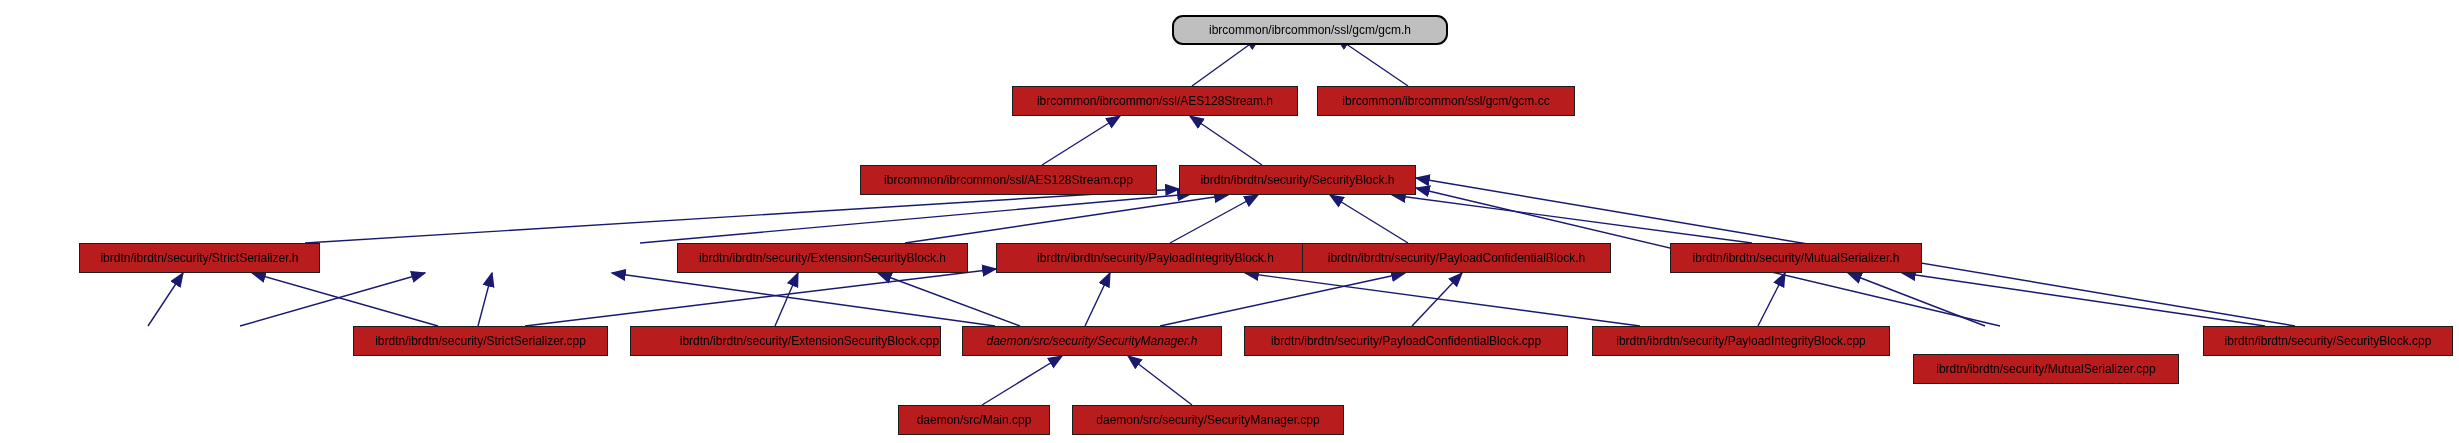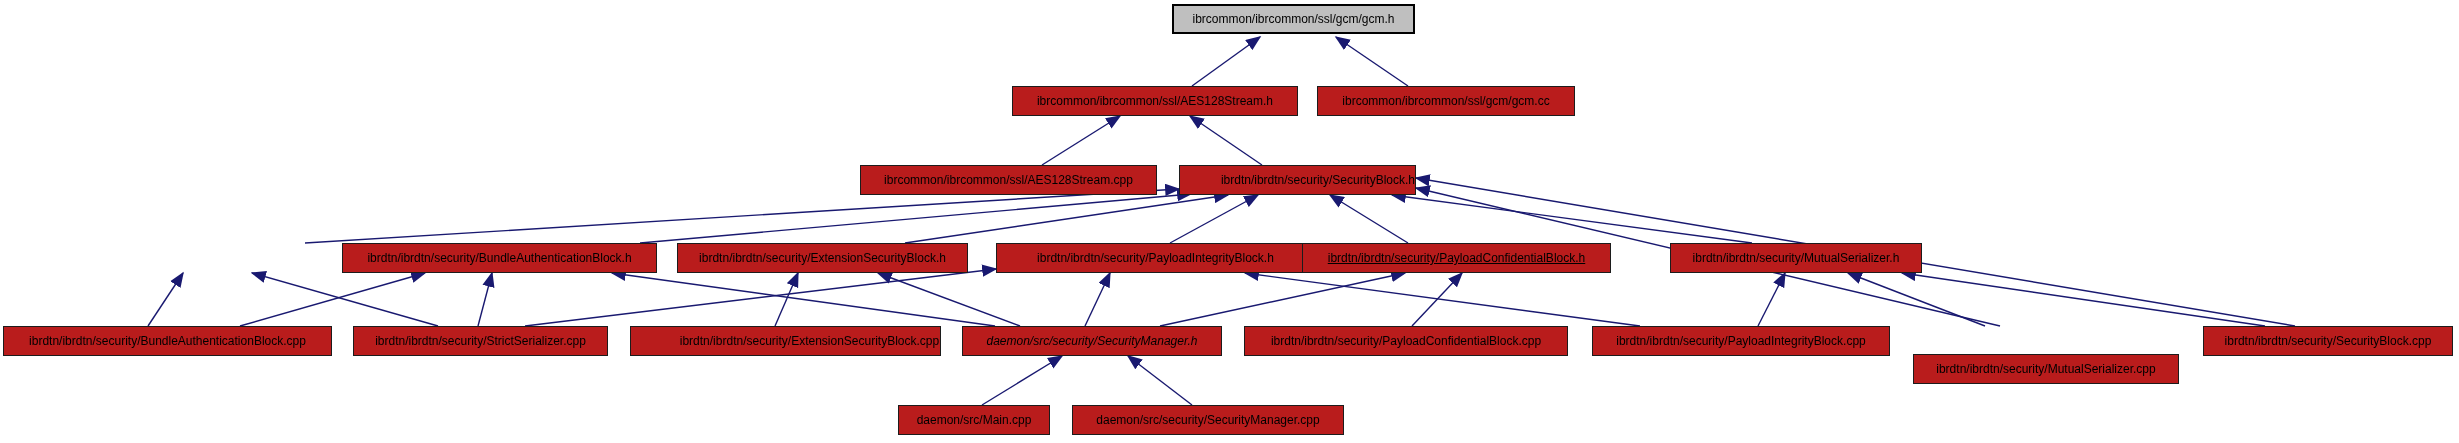--- a/index.html
+++ b/index.html
@@ -65,31 +65,30 @@
       <line x1="1640" y1="326" x2="1245" y2="273" stroke="#191970" stroke-width="1.4" marker-end="url(#arrow)"></line>
       <line x1="1160" y1="326" x2="1405" y2="273" stroke="#191970" stroke-width="1.4" marker-end="url(#arrow)"></line>
       <line x1="1412" y1="326" x2="1462" y2="273" stroke="#191970" stroke-width="1.4" marker-end="url(#arrow)"></line>
       <line x1="1758" y1="326" x2="1785" y2="273" stroke="#191970" stroke-width="1.4" marker-end="url(#arrow)"></line>
       <line x1="1985" y1="326" x2="1848" y2="273" stroke="#191970" stroke-width="1.4" marker-end="url(#arrow)"></line>
       <line x1="2265" y1="326" x2="1902" y2="273" stroke="#191970" stroke-width="1.4" marker-end="url(#arrow)"></line>
       <line x1="982" y1="405" x2="1062" y2="356" stroke="#191970" stroke-width="1.4" marker-end="url(#arrow)"></line>
       <line x1="1192" y1="405" x2="1128" y2="356" stroke="#191970" stroke-width="1.4" marker-end="url(#arrow)"></line>
     </svg>
 
-<div class="node highlight" style="left: 1172px; top: 4px; width: 243px;">ibrcommon/ibrcommon/ssl/gcm/gcm.h</div>
+<div class="node highlight" style="left: 1172px; top: 15px; width: 276px; border-radius: 11px;">ibrcommon/ibrcommon/ssl/gcm/gcm.h</div>
     <div class="node" style="left: 1012px; top: 86px; width: 286px;">ibrcommon/ibrcommon/ssl/AES128Stream.h</div>
     <div class="node" style="left: 1317px; top: 86px; width: 258px; text-align: center;">ibrcommon/ibrcommon/ssl/gcm/gcm.cc</div>
     <div class="node" style="left: 860px; top: 165px; width: 297px;">ibrcommon/ibrcommon/ssl/AES128Stream.cpp</div>
-    <div class="node" style="left: 1179px; top: 165px; width: 237px; text-align: right;">ibrdtn/ibrdtn/security/SecurityBlock.h</div>
-    <div class="node" style="left: 342px; top: 243px; width: 315px;">ibrdtn/ibrdtn/security/BundleAuthenticationBlock.h</div>
+    <div class="node" style="left: 1179px; top: 165px; width: 237px;">ibrdtn/ibrdtn/security/SecurityBlock.h</div>
+    <div class="node" style="left: 79px; top: 243px; width: 241px;">ibrdtn/ibrdtn/security/StrictSerializer.h</div>
     <div class="node" style="left: 677px; top: 243px; width: 291px;">ibrdtn/ibrdtn/security/ExtensionSecurityBlock.h</div>
     <div class="node" style="left: 996px; top: 243px; width: 319px;">ibrdtn/ibrdtn/security/PayloadIntegrityBlock.h</div>
-    <div class="node" style="left: 1302px; top: 243px; width: 309px; text-decoration: underline;">ibrdtn/ibrdtn/security/PayloadConfidentialBlock.h</div>
+    <div class="node" style="left: 1302px; top: 243px; width: 309px;">ibrdtn/ibrdtn/security/PayloadConfidentialBlock.h</div>
     <div class="node" style="left: 1670px; top: 243px; width: 252px;">ibrdtn/ibrdtn/security/MutualSerializer.h</div>
-    <div class="node" style="left: 3px; top: 326px; width: 329px;">ibrdtn/ibrdtn/security/BundleAuthenticationBlock.cpp</div>
     <div class="node" style="left: 353px; top: 326px; width: 255px;">ibrdtn/ibrdtn/security/StrictSerializer.cpp</div>
     <div class="node" style="left: 630px; top: 326px; width: 311px; padding-left: 48px;">ibrdtn/ibrdtn/security/ExtensionSecurityBlock.cpp</div>
     <div class="node" style="left: 962px; top: 326px; width: 260px; font-style: italic;">daemon/src/security/SecurityManager.h</div>
     <div class="node" style="left: 1244px; top: 326px; width: 324px;">ibrdtn/ibrdtn/security/PayloadConfidentialBlock.cpp</div>
     <div class="node" style="left: 1592px; top: 326px; width: 298px;">ibrdtn/ibrdtn/security/PayloadIntegrityBlock.cpp</div>
     <div class="node" style="left: 1913px; top: 326px; width: 266px; margin-top: 28px;">ibrdtn/ibrdtn/security/MutualSerializer.cpp</div>
     <div class="node" style="left: 2203px; top: 326px; width: 250px;">ibrdtn/ibrdtn/security/SecurityBlock.cpp</div>
     <div class="node" style="left: 898px; top: 405px; width: 152px;">daemon/src/Main.cpp</div>
     <div class="node" style="left: 1072px; top: 405px; width: 272px;">daemon/src/security/SecurityManager.cpp</div>
   </div>

